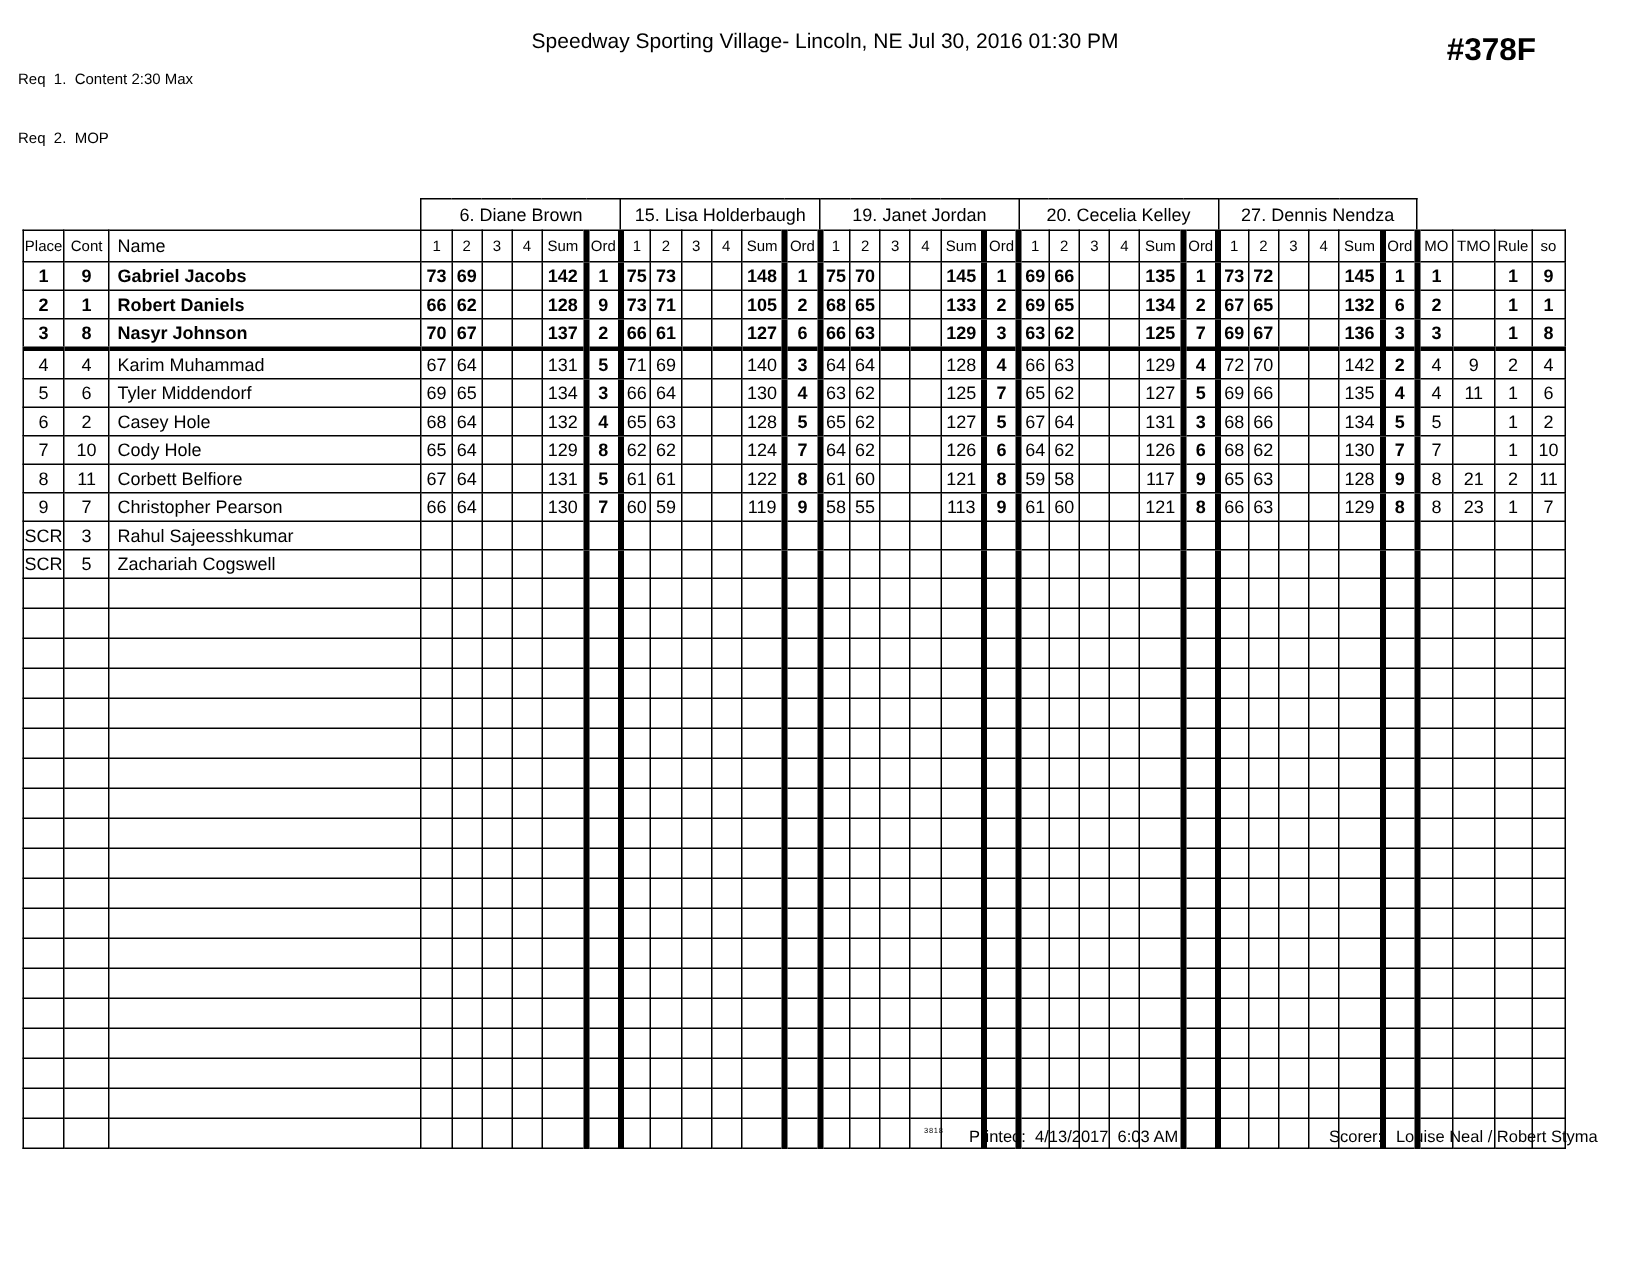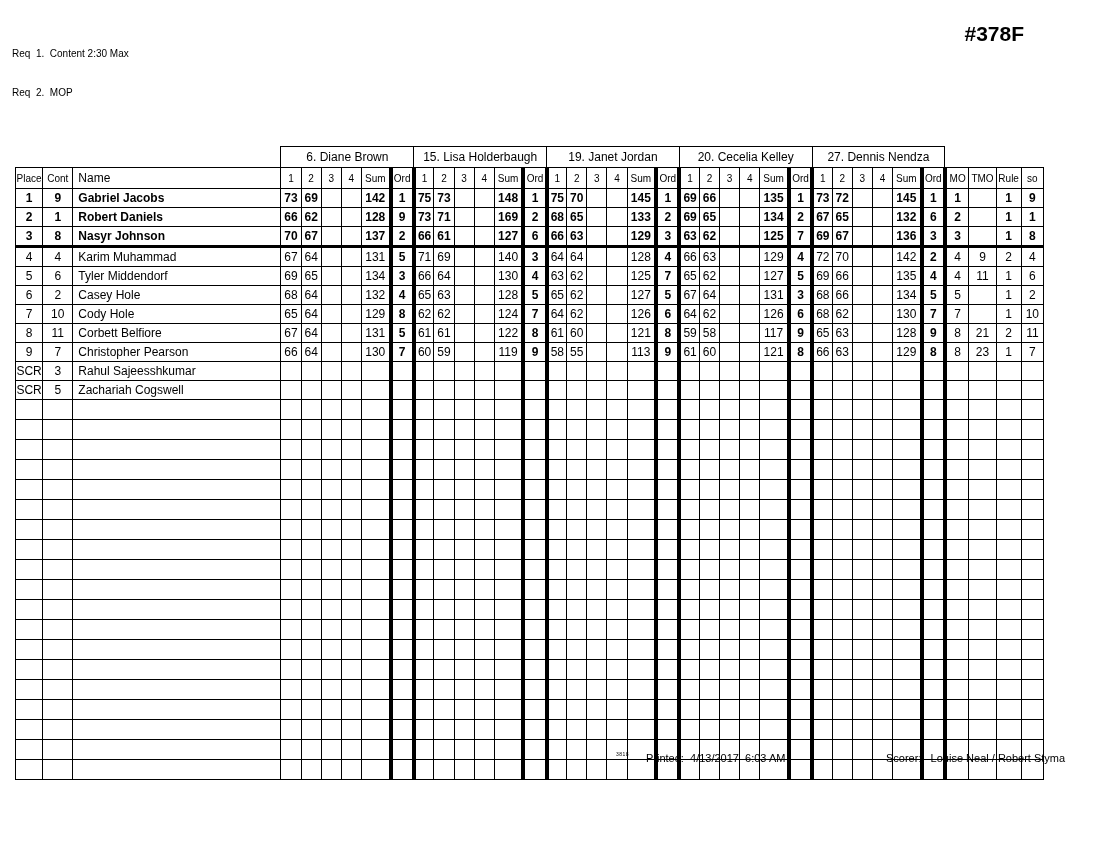--- a/index.html
+++ b/index.html
@@ -60,21 +60,21 @@
     top: 22px;
     font-size: 21px;
     font-weight: bold;
     margin-left: 41px;
   }
 
   
   .sheet {
     position: absolute;
     left: 15px;
-    top: 146px;
+    top: 132px;
     width: 1029px;
     border-collapse: collapse;
     table-layout: fixed;
     font-size: 11px;
   }
   .sheet td, .sheet th {
     border: 1px solid #000;
     padding: 0;
     height: 18px;
     font-weight: normal;
@@ -158,20 +158,21 @@
 </style>
 </head>
 <body>
 
 <div class="reqs">
   <div class="req-line">Req  1.  Content 2:30 Max</div>
   <div class="req-line">Req  2.  MOP</div>
 </div>
 
 <div class="titleblock">
+  <div class="t-venue">Speedway Sporting Village- Lincoln, NE  Jul 30, 2016  01:30 PM</div>
 </div>
 
 <div class="eventno">#378F</div>
 
 <table class="sheet">
   <colgroup id="cols">
       <col style="width: 27px;">
       <col style="width: 30px;">
       <col style="width: 207px;">
       <col style="width: 20px;">
@@ -304,21 +305,21 @@
         <td>66</td>
         <td>62</td>
         <td></td>
         <td></td>
         <td>128</td>
         <td class="ordcell">9</td>
         <td>73</td>
         <td>71</td>
         <td></td>
         <td></td>
-        <td>169</td>
+        <td>105</td>
         <td class="ordcell">2</td>
         <td>68</td>
         <td>65</td>
         <td></td>
         <td></td>
         <td>133</td>
         <td class="ordcell">2</td>
         <td>69</td>
         <td>65</td>
         <td></td>

